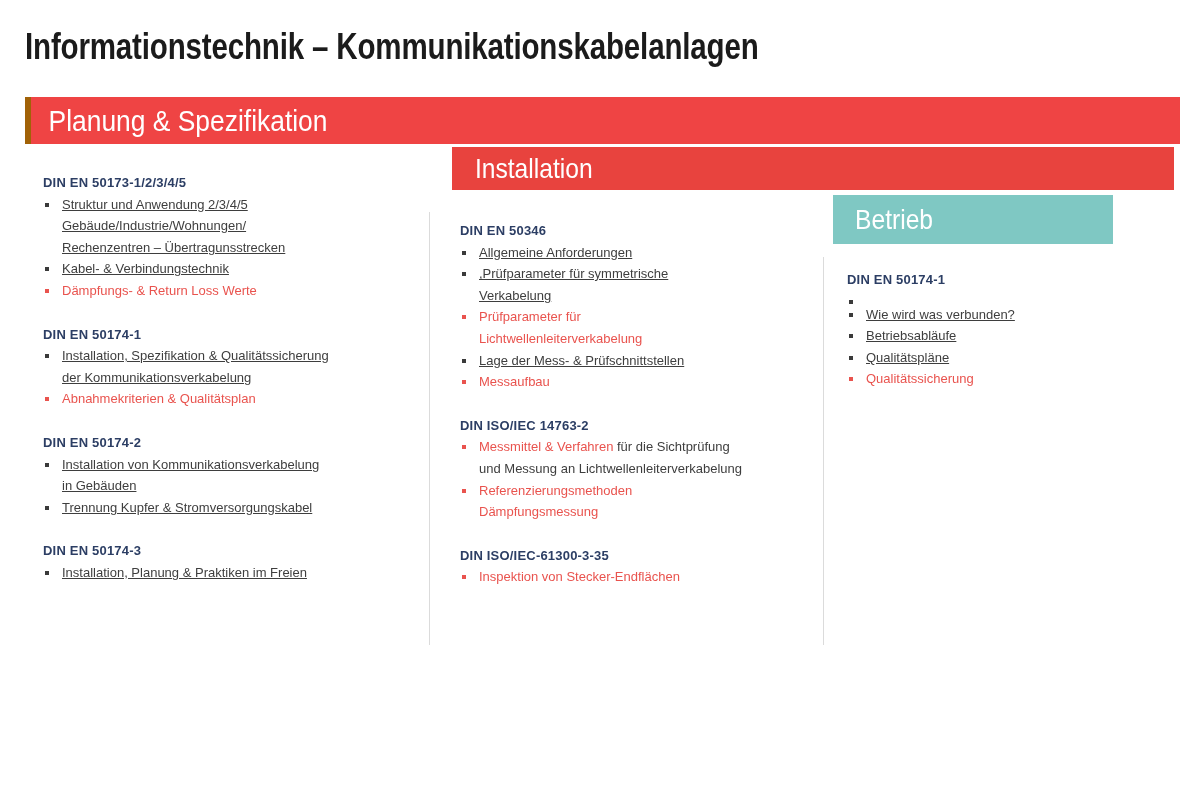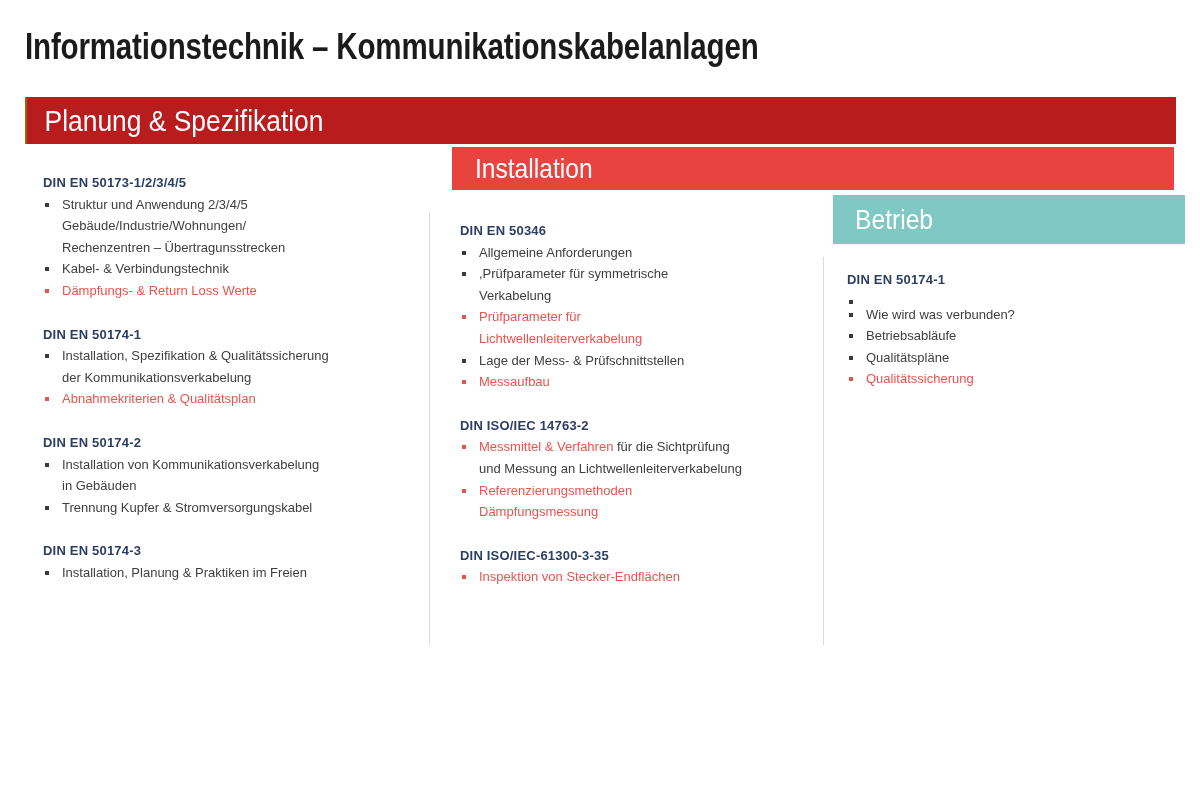--- a/index.html
+++ b/index.html
@@ -7,39 +7,39 @@
     position:relative;width:1200px;height:800px;background:#ffffff;overflow:hidden;
     font-family:"Liberation Sans",sans-serif;
   }
   .title{
     position:absolute;left:25px;top:26px;margin:0;
     font-size:36px;font-weight:bold;color:#1b1b1b;letter-spacing:-0.2px;
     transform:scaleX(0.82);transform-origin:0 50%;white-space:nowrap;
   }
   .bar{position:absolute;display:flex;align-items:center;color:#fff;}
   .bar .bar-label{display:inline-block;transform:scaleX(0.88);transform-origin:0 50%;white-space:nowrap;}
-  .bar-planung{left:25px;top:97px;width:1149px;height:47px;background:#b91c1c;border-left:2px solid #a16207;}
+  .bar-planung{left:25px;top:97px;width:1149px;height:47px;background:#ef4444;border-left:6px solid #a16207;}
   .bar-planung .bar-label{font-size:30px;padding-left:20px;}
   .bar-installation{left:452px;top:147px;width:722px;height:43px;background:#e8433e;}
   .bar-installation .bar-label{font-size:28px;padding-left:26px;}
-  .bar-betrieb{left:833px;top:195px;width:352px;height:49px;background:#7fc8c3;}
+  .bar-betrieb{left:833px;top:195px;width:280px;height:49px;background:#7fc8c3;}
   .bar-betrieb .bar-label{font-size:28px;padding-left:25px;}
   .divider{position:absolute;width:1px;background:#dbdbdb;}
   .divider-1{left:429px;top:212px;height:433px;}
   .divider-2{left:823px;top:257px;height:388px;}
   .col{position:absolute;font-size:13px;line-height:21.6px;}
   .col-left{left:43px;top:172px;width:384px;}
   .col-mid{left:460px;top:220px;width:360px;}
   .col-right{left:847px;top:269px;width:326px;}
   .group{margin-bottom:22px;}
   .heading{font-weight:bold;color:#2c3e64;letter-spacing:0.2px;}
   ul.items{list-style:none;margin:0;padding:0;}
   li.li{display:flex;align-items:flex-start;}
   .bullet{flex:none;width:4px;height:4px;margin:9px 13px 0 2px;}
-  .li.dark{color:#3e3e3e;}
+  .li.dark{color:#3e3e3e;text-decoration:underline;}
   .li.dark .bullet{background:#3a3a3a;}
   .li.red{color:#e9534e;}
   .li.red .bullet{background:#e9534e;}
   .txt{white-space:pre-line;}
   .part{white-space:pre-line;}
   .part.dark{color:#3e3e3e;}
   .part.red{color:#e9534e;}
 </style>
 </head>
 <body>

